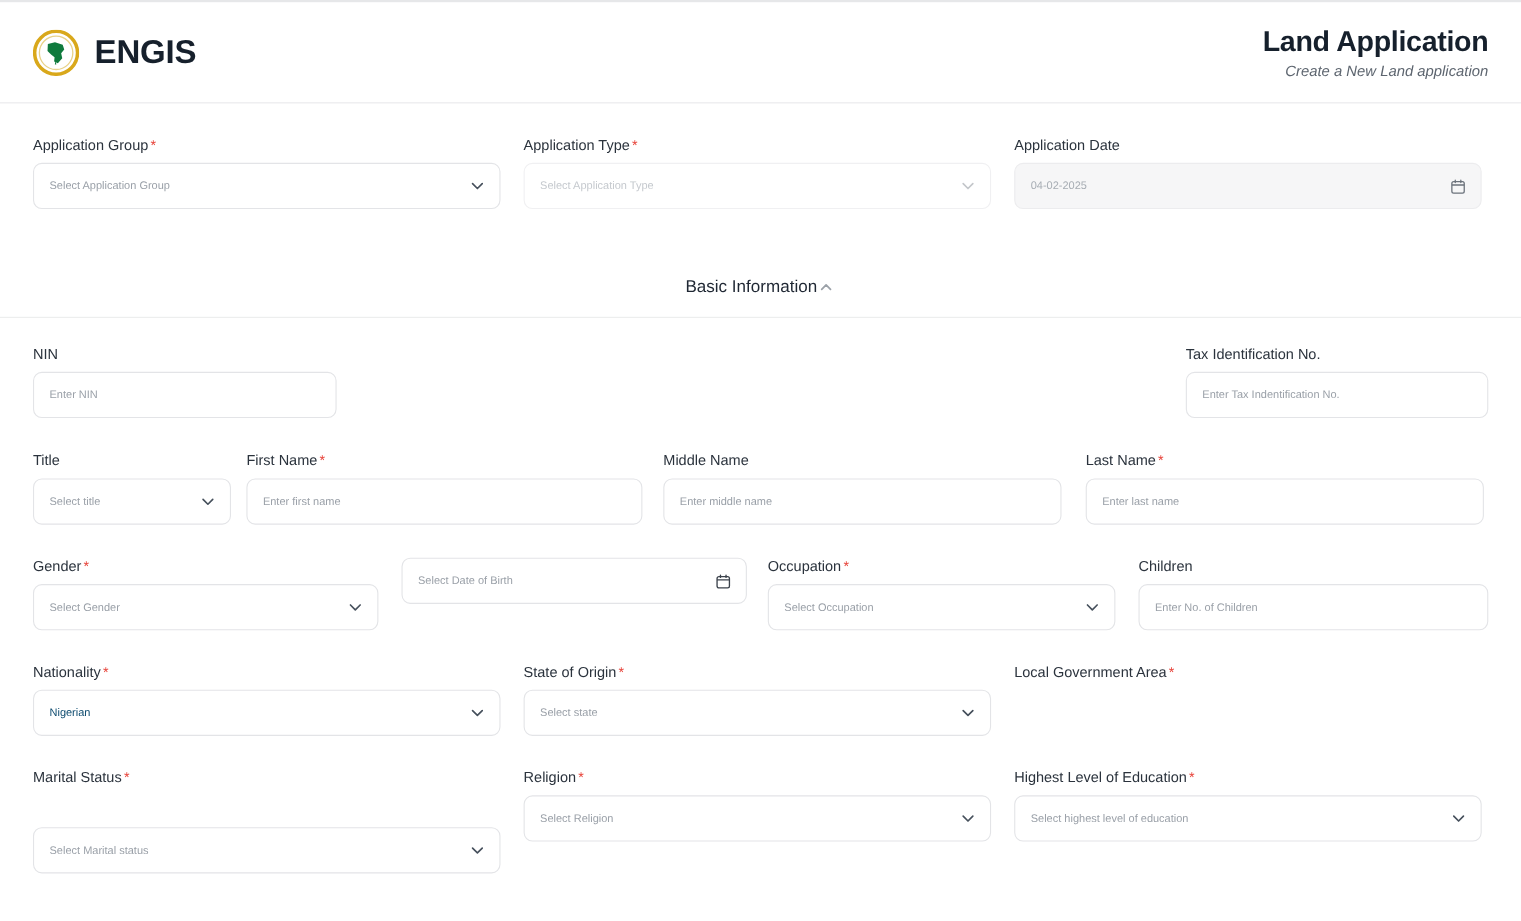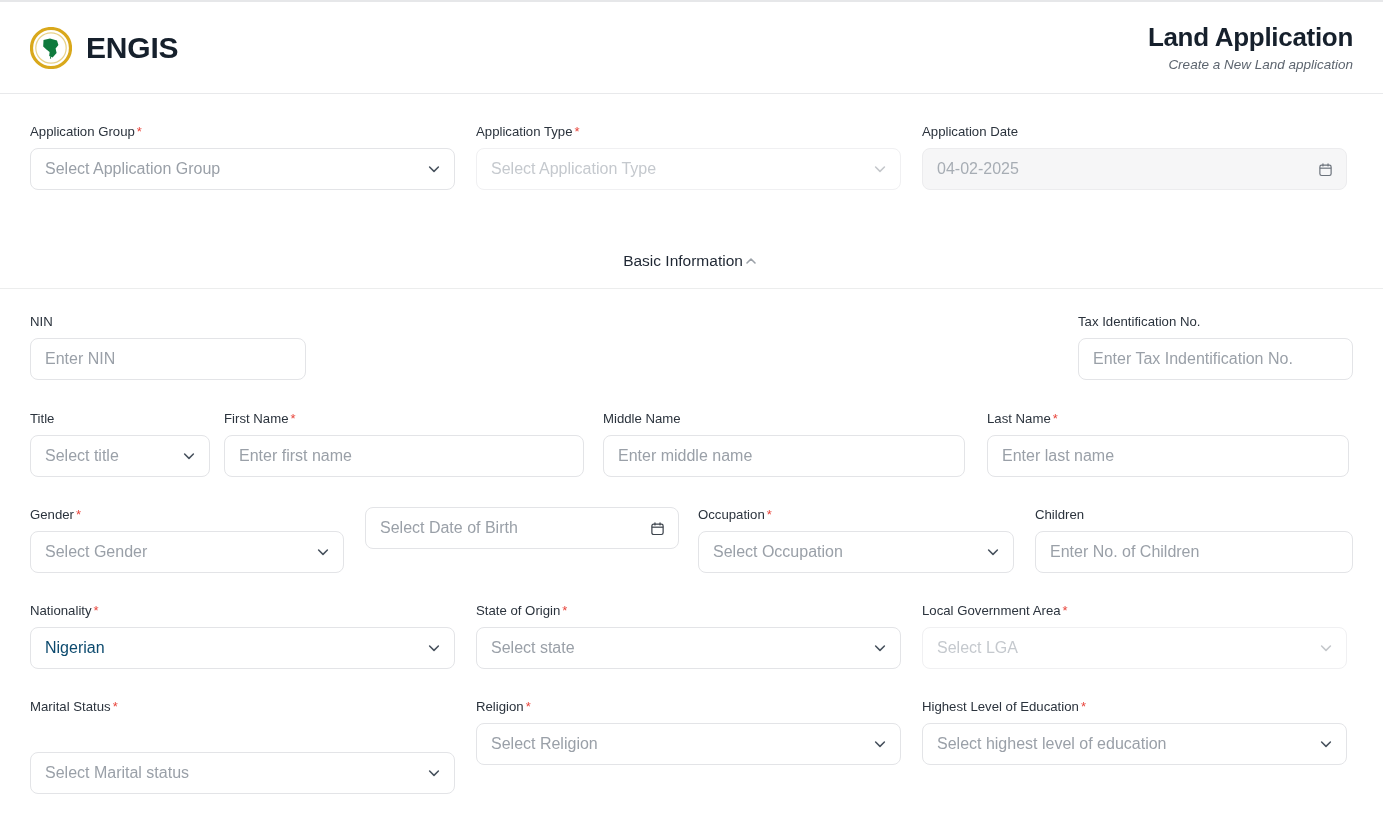--- a/index.html
+++ b/index.html
@@ -46,21 +46,21 @@
     font-size: 13.2px; color: #2b333d; margin-bottom: 9px; white-space: nowrap;
   }
   .req { color: #e8453c; font-size: 13px; margin-left: 2px; }
 
   .control {
     height: 42px; border: 1px solid #e3e4e7; border-radius: 8px;
     background: #ffffff; display: flex; align-items: center;
     padding: 0 13px 0 14px; position: relative;
   }
   .control .txt {
-    font-size: 16px; color: #9aa0a8; flex: 1; overflow: hidden;
+    font-size: 10px; color: #9aa0a8; flex: 1; overflow: hidden;
     white-space: nowrap; text-overflow: ellipsis;
   }
   .control.filled .txt { color: #0c4a6e; }
   .control.disabled { background: #f6f6f7; border-color: #ececee; }
   .control.disabled .txt { color: #a7adb4; }
   .control.faded { border-color: #f0f0f2; }
   .control.faded .txt { color: #c5c9ce; }
   .control.faded .chev { opacity: 0.32; }
 
   .chev { width: 14px; height: 14px; flex: none; margin-left: 8px; }
@@ -301,28 +301,20 @@
               <path d="M2.6 5 L7 9.4 L11.4 5" fill="none" stroke="#46505c" stroke-width="1.5" stroke-linecap="round" stroke-linejoin="round"></path>
             </svg>
         </span>
       </div>
     </div>
     <div style="width:21px;"></div>
     <div class="field" style="width:425px;">
       <div class="label">
         <span>Local Government Area</span><span class="req">*</span>
       </div>
-      <div class="control faded">
-        <span class="txt">Select LGA</span>
-        <span class="chev">
-          <svg viewBox="0 0 14 14" width="14" height="14">
-              <path d="M2.6 5 L7 9.4 L11.4 5" fill="none" stroke="#46505c" stroke-width="1.5" stroke-linecap="round" stroke-linejoin="round"></path>
-            </svg>
-        </span>
-      </div>
     </div>
   </div>
 
   <div class="row r-marital">
     <div class="field" style="width:425px;gap:29px;">
       <div class="label">
         <span>Marital Status</span><span class="req">*</span>
       </div>
       <div class="control">
         <span class="txt">Select Marital status</span>

